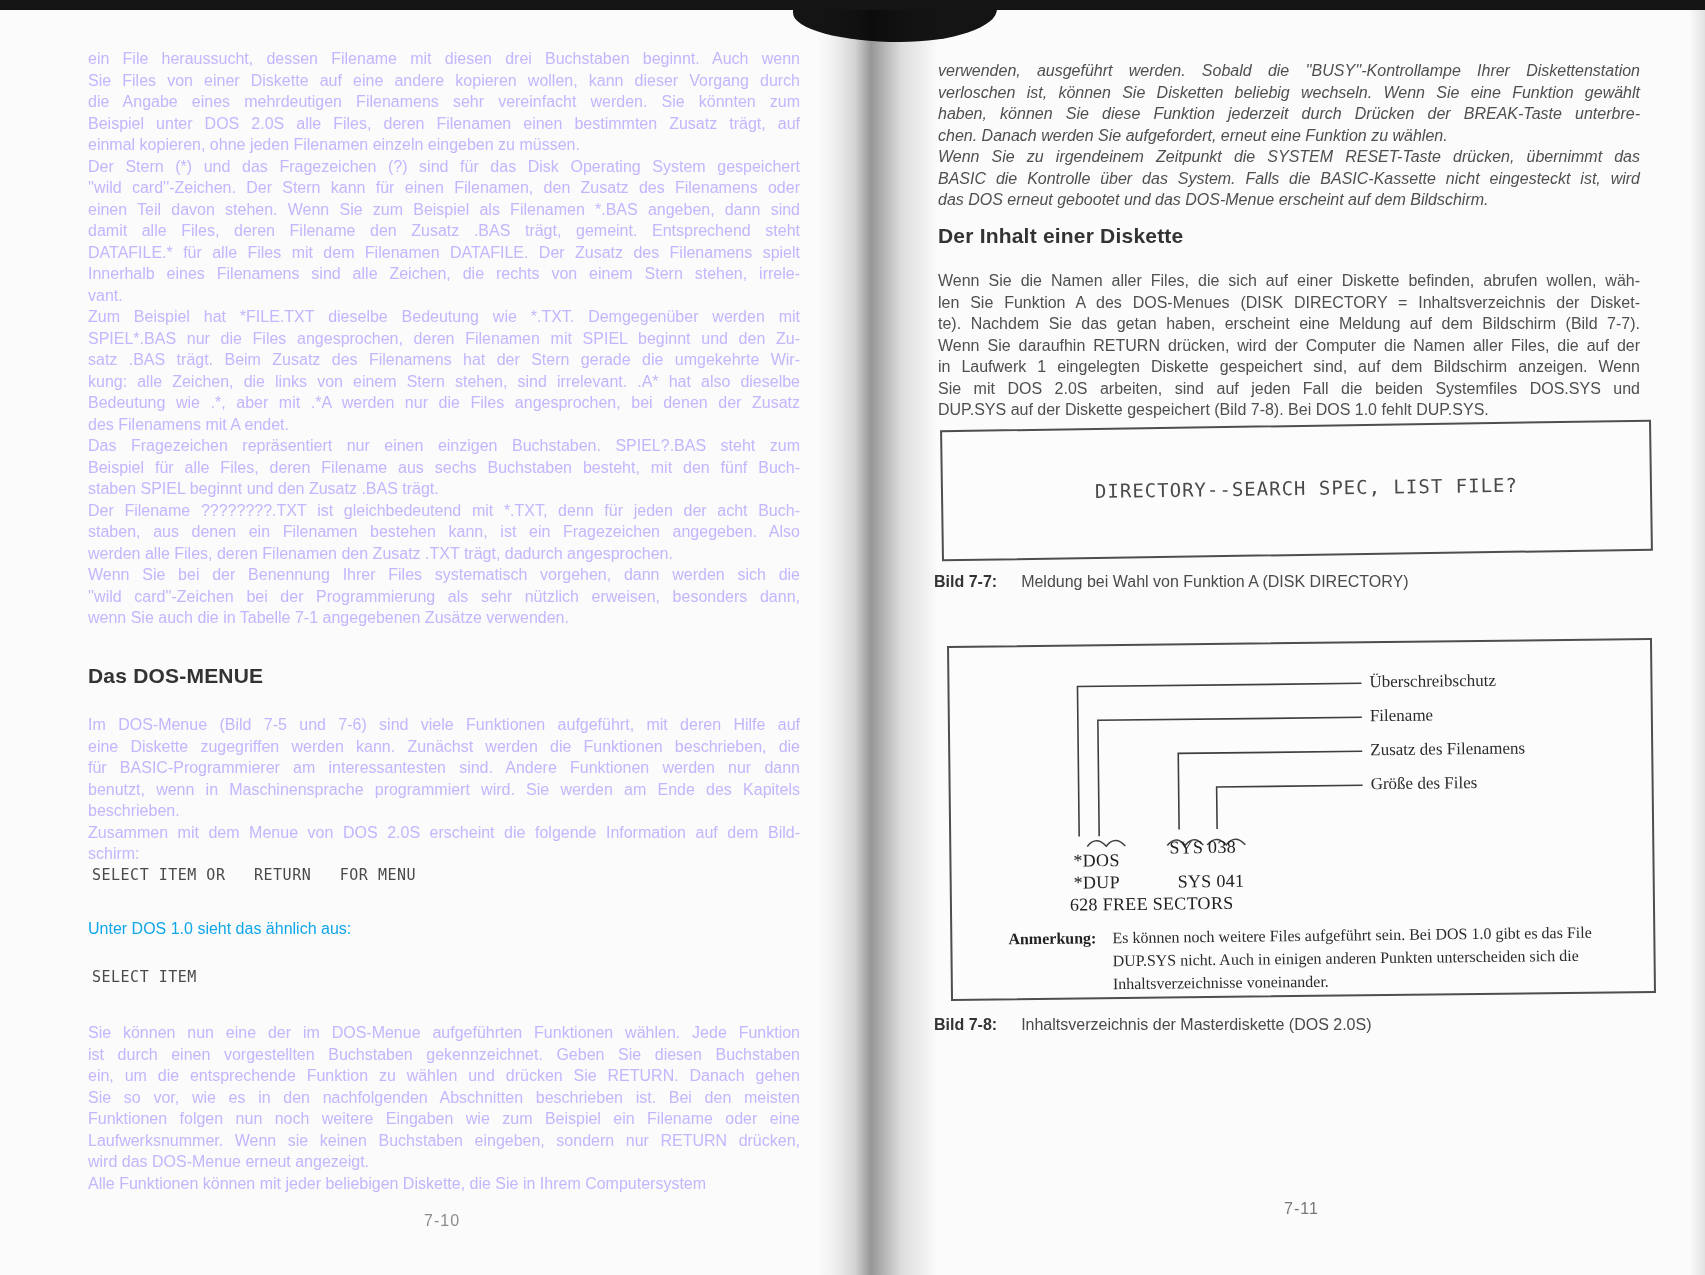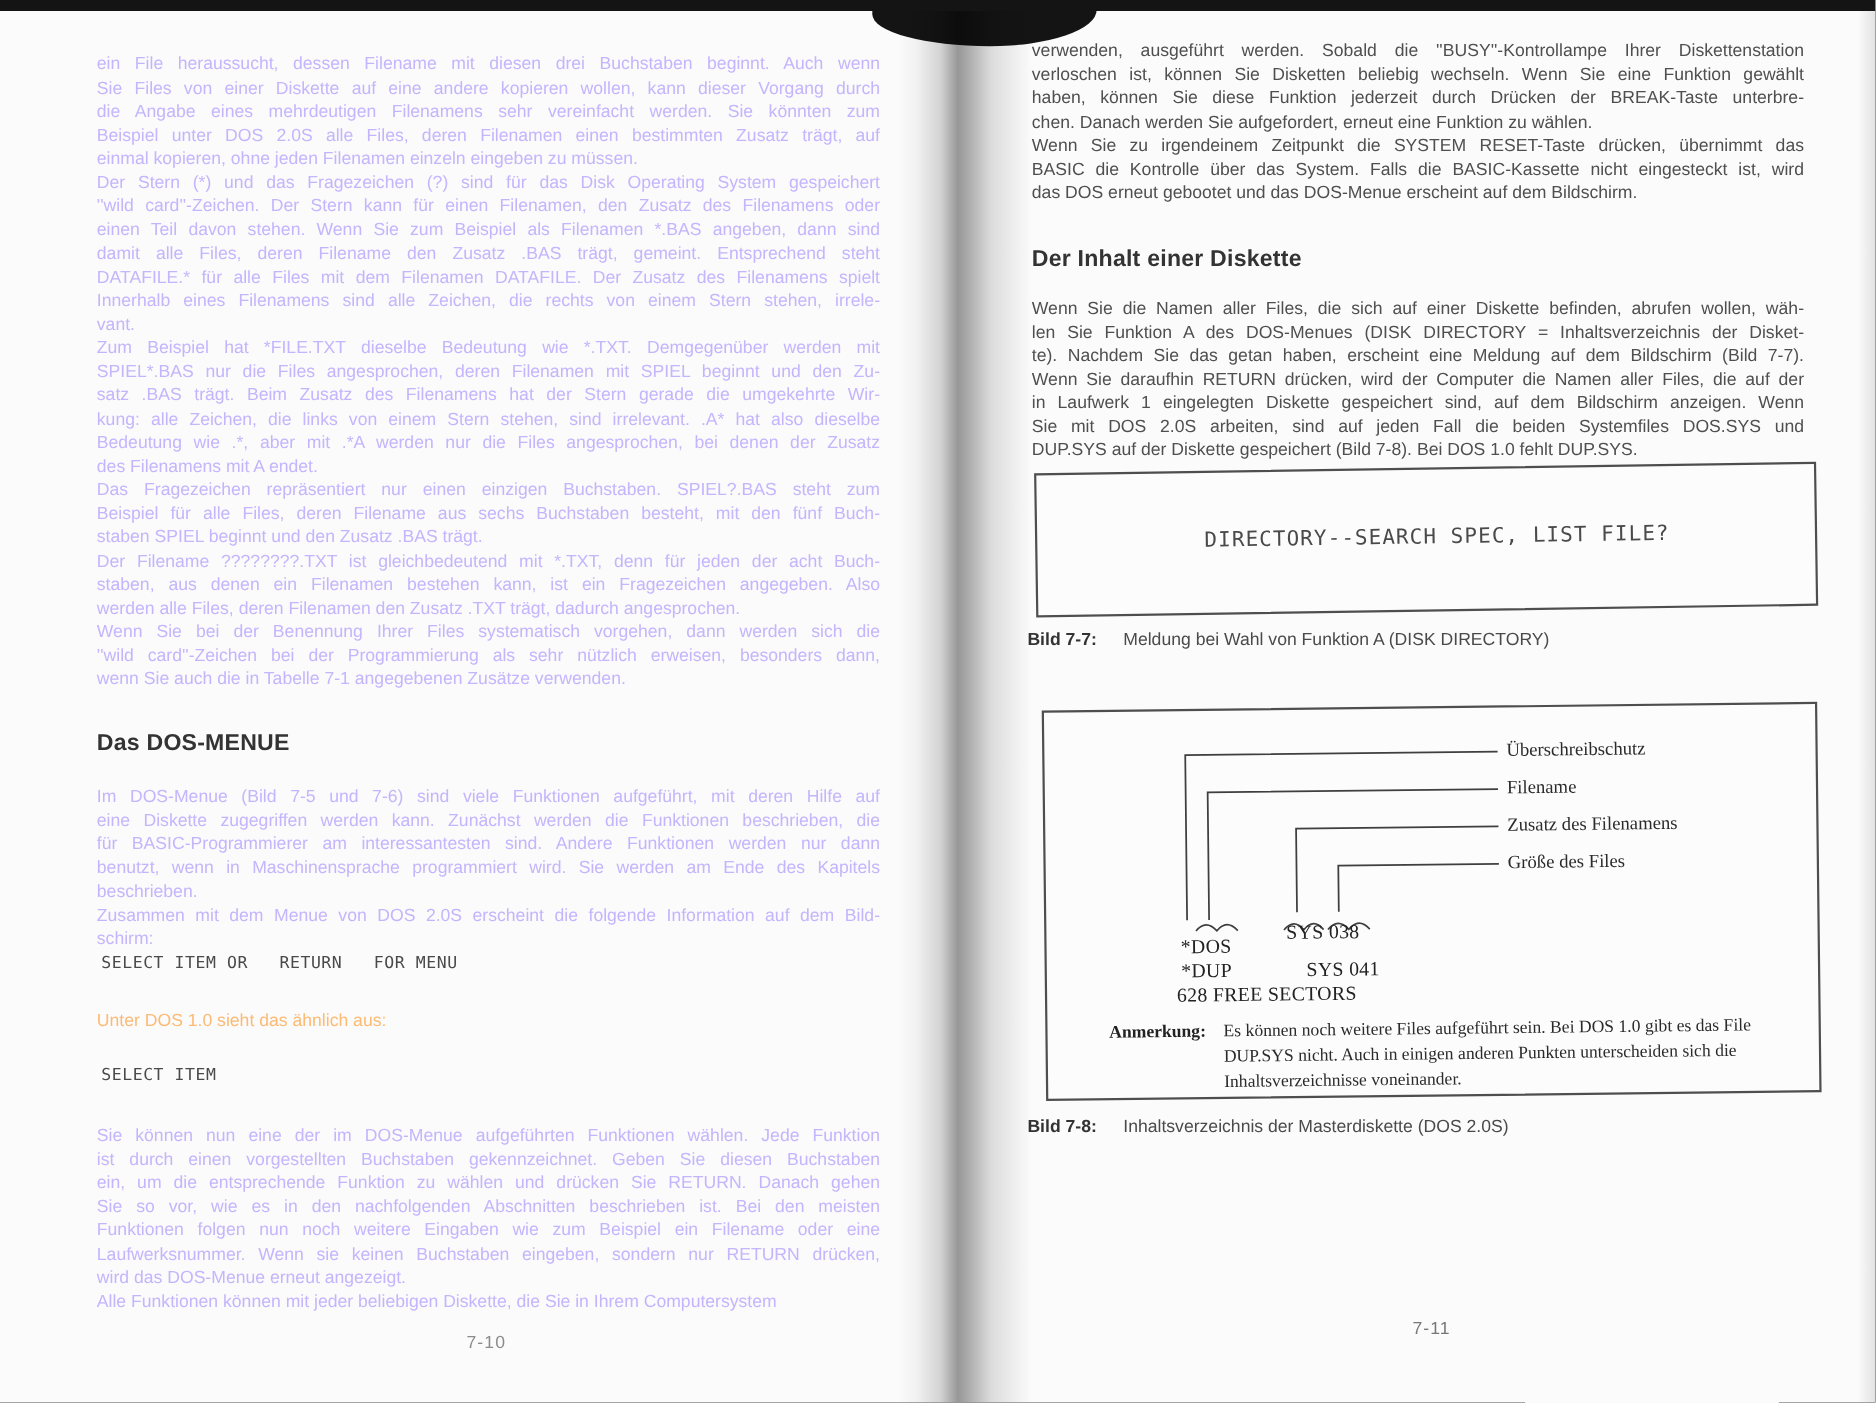--- a/index.html
+++ b/index.html
@@ -20,21 +20,21 @@
 
   
   .col { position:absolute; font-size:16px; line-height:21.5px; color:#c4b5fd; }
   .col.darker { color:#4f4f4f; }
   .tline { white-space:nowrap; }
   .tline.just { text-align:justify; text-align-last:justify; }
   .para { margin:0; }
 
   .heading { position:absolute; font-size:21px; font-weight:bold; color:#333;
              letter-spacing:0.2px; margin:0; }
-  .bodyline { position:absolute; font-size:16px; color:#fdba74; white-space:pre; }
+  .bodyline { position:absolute; font-size:16px; color:#0ea5e9; white-space:pre; }
   .mono { position:absolute; font-family:"DejaVu Sans Mono", monospace; font-size:15px;
           letter-spacing:0.5px; color:#4a4a4a; white-space:pre; }
   .pagenum { position:absolute; font-size:16px; color:#8c8c8c; letter-spacing:1px; }
 
   
   .fig-box { position:absolute; border:2px solid #4e4e4e; background:#fcfcfc; }
   .fig77 { left:941px; top:425px; width:707px; height:127px; transform:rotate(-0.85deg); }
   .fig78 { left:949px; top:642px; width:701px; height:351px; transform:rotate(-0.65deg); }
   .screen-mono { position:absolute; left:152px; top:50px; font-family:"DejaVu Sans Mono", monospace;
                  font-size:19px; letter-spacing:1px; color:#4a4a4a; white-space:pre; }
@@ -141,21 +141,21 @@
         </div>
         <div class="para">
           <div class="tline">Alle Funktionen können mit jeder beliebigen Diskette, die Sie in Ihrem Computersystem</div>
         </div>
       </div>
 
     <div class="pagenum" style="left:424px; top:1212px;">7-10</div>
   </div>
 
   <div>
-    <div class="col darker" style="left:938px; top:36px; width:702px;">
+    <div class="col darker" style="left:938px; top:60px; width:702px;font-style:italic;">
         <div class="para">
           <div class="tline just">verwenden, ausgeführt werden. Sobald die ''BUSY''-Kontrollampe Ihrer Diskettenstation</div>
           <div class="tline just">verloschen ist, können Sie Disketten beliebig wechseln. Wenn Sie eine Funktion gewählt</div>
           <div class="tline just">haben, können Sie diese Funktion jederzeit durch Drücken der BREAK-Taste unterbre-</div>
           <div class="tline">chen. Danach werden Sie aufgefordert, erneut eine Funktion zu wählen.</div>
         </div>
         <div class="para">
           <div class="tline just">Wenn Sie zu irgendeinem Zeitpunkt die SYSTEM RESET-Taste drücken, übernimmt das</div>
           <div class="tline just">BASIC die Kontrolle über das System. Falls die BASIC-Kassette nicht eingesteckt ist, wird</div>
           <div class="tline">das DOS erneut gebootet und das DOS-Menue erscheint auf dem Bildschirm.</div>
@@ -195,21 +195,21 @@
       </svg>
 
       <div class="callout" style="top:29px;">Überschreibschutz</div>
       <div class="callout" style="top:63px;">Filename</div>
       <div class="callout" style="top:97px;">Zusatz des Filenamens</div>
       <div class="callout" style="top:131px;">Größe des Files</div>
 
       <div class="listing" style="left:122px; top:204px;">*DOS</div>
       <div class="listing" style="left:218px; top:192px;">SYS 038</div>
       <div class="listing" style="left:122px; top:226px;">*DUP</div>
-      <div class="listing" style="left:236px; top:226px;">SYS 041</div>
+      <div class="listing" style="left:226px; top:226px;">SYS 041</div>
       <div class="listing" style="left:118px; top:248px;">628 FREE SECTORS</div>
 
       <div class="note-label">Anmerkung:</div>
       <div class="note-line" style="top:283px;">Es können noch weitere Files aufgeführt sein. Bei DOS 1.0 gibt es das File</div>
       <div class="note-line" style="top:306px;">DUP.SYS nicht. Auch in einigen anderen Punkten unterscheiden sich die</div>
       <div class="note-line" style="top:329px;">Inhaltsverzeichnisse voneinander.</div>
     </div>
 
     <div class="caption" style="left:934px; top:1016px;">
       <span class="cap-label">Bild 7-8:</span><span>Inhaltsverzeichnis der Masterdiskette (DOS 2.0S)</span>

